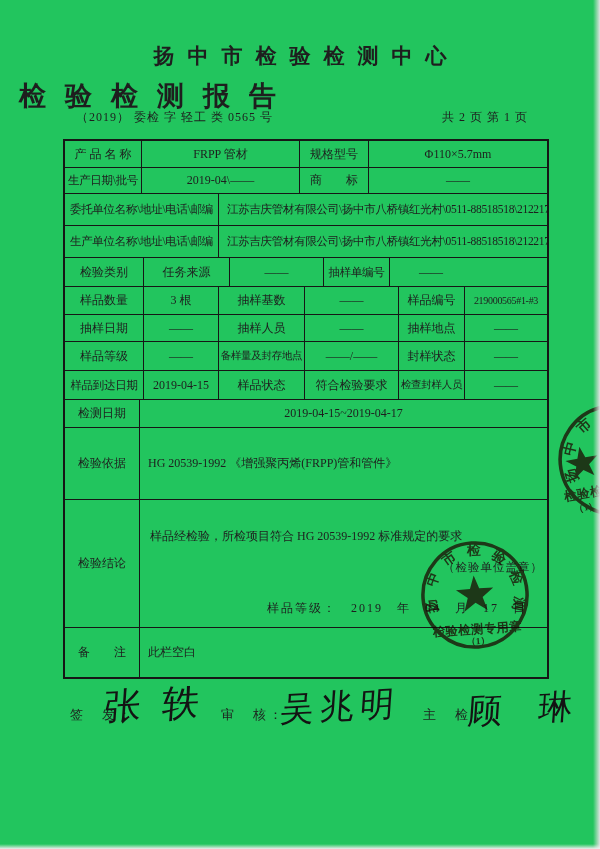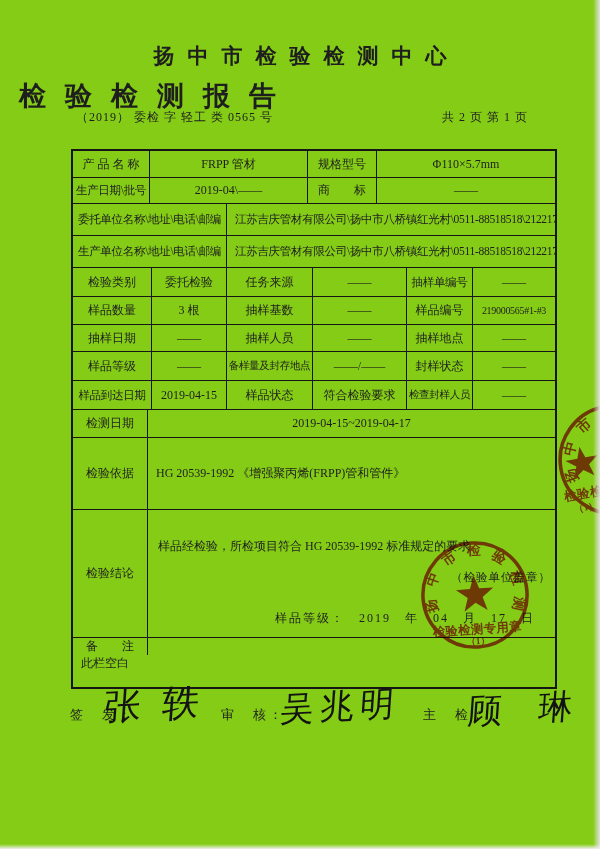--- a/index.html
+++ b/index.html
@@ -1,37 +1,37 @@
 <!DOCTYPE html>
 <html style="--stamp-color: #cf382e;"><head>
 <meta charset="utf-8">
 <style>
   :root{ --stamp-color:#cf382e; --ink:#1e1e1e; --line:#161616; }
   html,body{margin:0;padding:0;background:#fff;}
   .page{
-    position:relative;width:600px;height:849px;background:#84cc16;
+    position:relative;width:600px;height:849px;background:#22c55e;
     font-family:"Liberation Serif","DejaVu Serif",serif;color:var(--ink);
     overflow:hidden;
   }
   .scan-edge{position:absolute;right:0;top:0;width:7px;height:100%;
     background:linear-gradient(to left,#e2e2e2,rgba(226,226,226,0));}
   .scan-bottom{position:absolute;left:0;bottom:0;width:100%;height:5px;
     background:linear-gradient(to top,#efefef,rgba(239,239,239,0));}
 
   .title1{position:absolute;top:42px;left:0;width:100%;text-align:center;
     font-size:21px;font-weight:bold;letter-spacing:13px;text-indent:13px;}
   .title2{position:absolute;top:78px;left:0;width:100%;text-align:left;
     font-size:27px;font-weight:bold;letter-spacing:19px;text-indent:19px;}
   .docline{position:absolute;top:109px;left:76px;width:452px;display:flex;
     justify-content:space-between;font-size:12px;letter-spacing:1px;}
 
-  .tbl{position:absolute;left:63px;top:149px;width:482px;
-    border:2.5px solid var(--line);box-sizing:content-box;font-size:12px;margin-left:8px;}
+  .tbl{position:absolute;left:63px;top:139px;width:482px;
+    border:2.5px solid var(--line);box-sizing:content-box;font-size:12px;}
   .tr{display:flex;border-bottom:1.5px solid var(--line);box-sizing:border-box;}
-  .tr:last-child{border-bottom:none;flex-direction:column;}
+  .tr:last-child{border-bottom:none;}
   .c{display:flex;align-items:center;justify-content:center;
     border-right:1.5px solid var(--line);box-sizing:border-box;
     white-space:nowrap;overflow:hidden;}
   .c:last-child{border-right:none;}
   .left{justify-content:flex-start;padding-left:8px;}
   .small{font-size:11.5px;letter-spacing:-0.3px;}
   
   .h27{height:27px}.h26{height:26px}.h32{height:32px}.h29{height:29px}
   .h28{height:28px}.h72{height:72px}.h128{height:128px}.h49{height:49px}
   
@@ -95,21 +95,20 @@
       <div class="c b2 left small">江苏吉庆管材有限公司\扬中市八桥镇红光村\0511-88518518\212217</div>
     </div>
 
     <div class="tr h32">
       <div class="c b1 small">生产单位名称\地址\电话\邮编</div>
       <div class="c b2 left small">江苏吉庆管材有限公司\扬中市八桥镇红光村\0511-88518518\212217</div>
     </div>
 
     <div class="tr h29">
       <div class="c c1">检验类别</div>
-      <div class="c c2">委托检验</div>
       <div class="c c3">任务来源</div>
       <div class="c c4">——</div>
       <div class="c c5 small">抽样单编号</div>
       <div class="c c6">——</div>
     </div>
 
     <div class="tr h28">
       <div class="c c1">样品数量</div>
       <div class="c c2">3 根</div>
       <div class="c c3">抽样基数</div>

